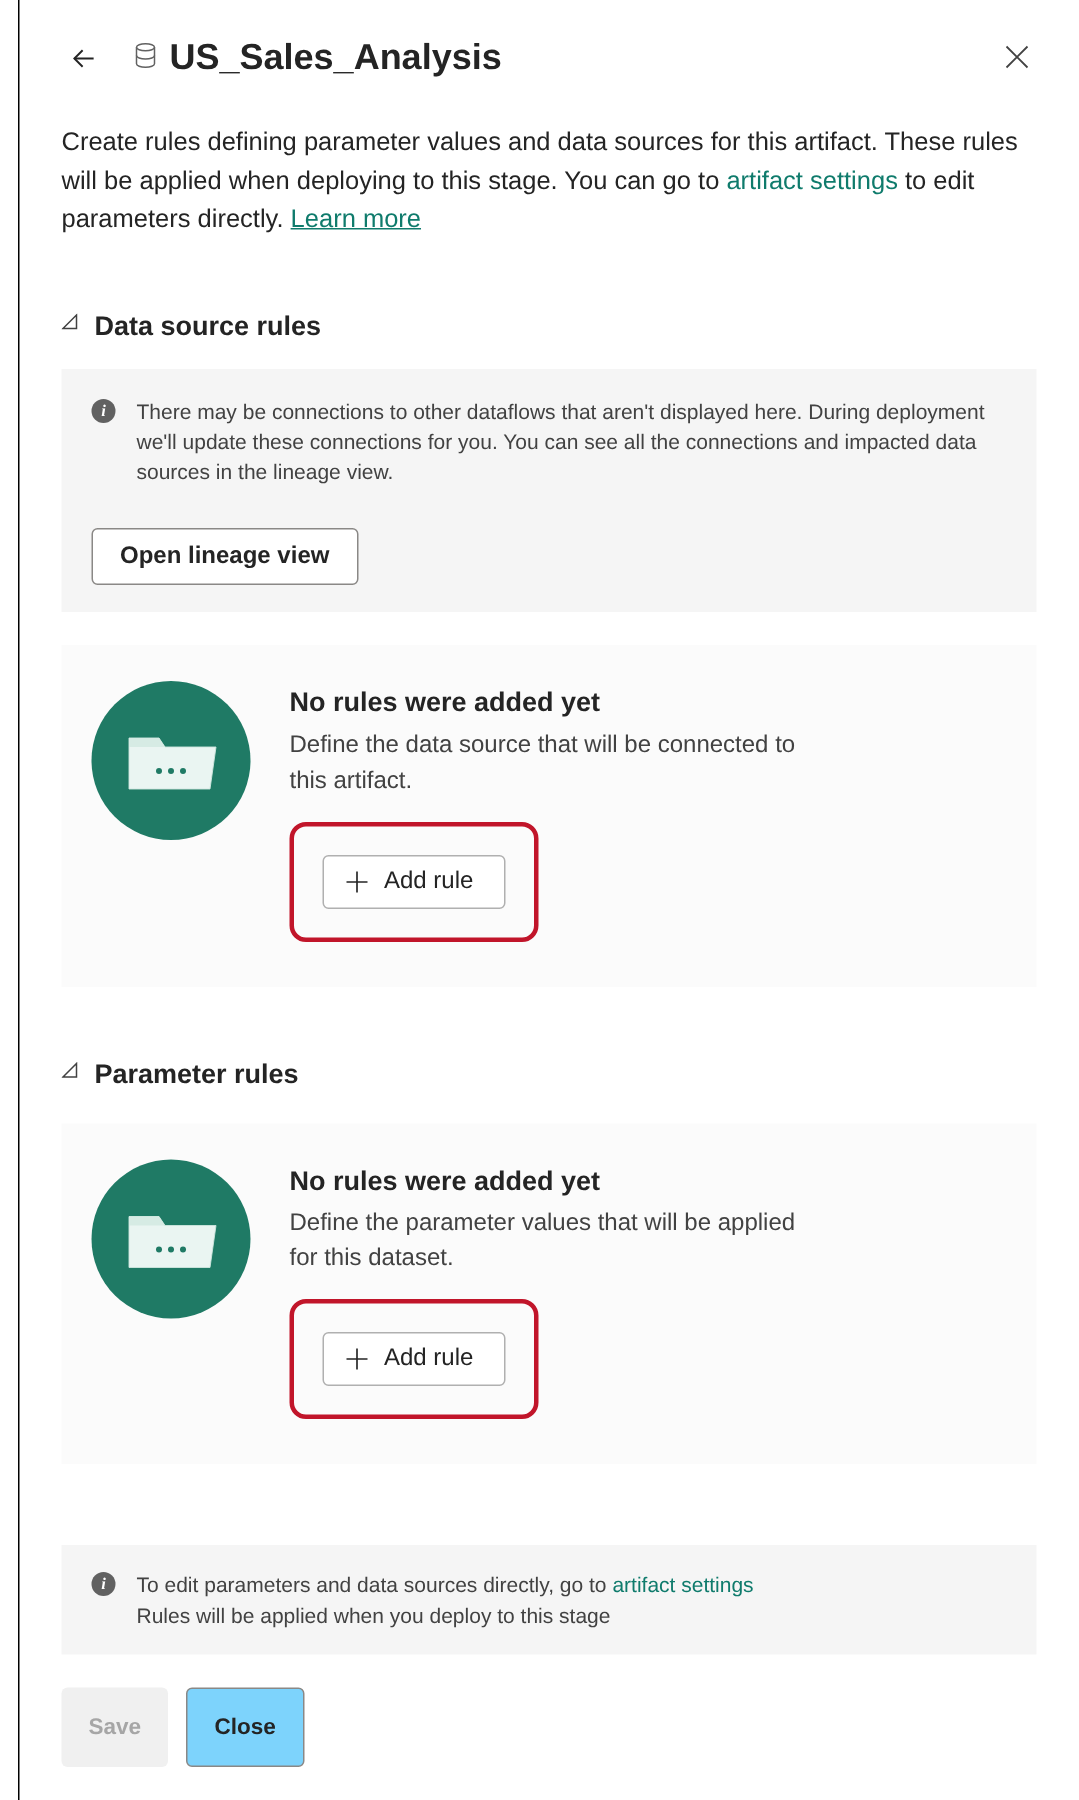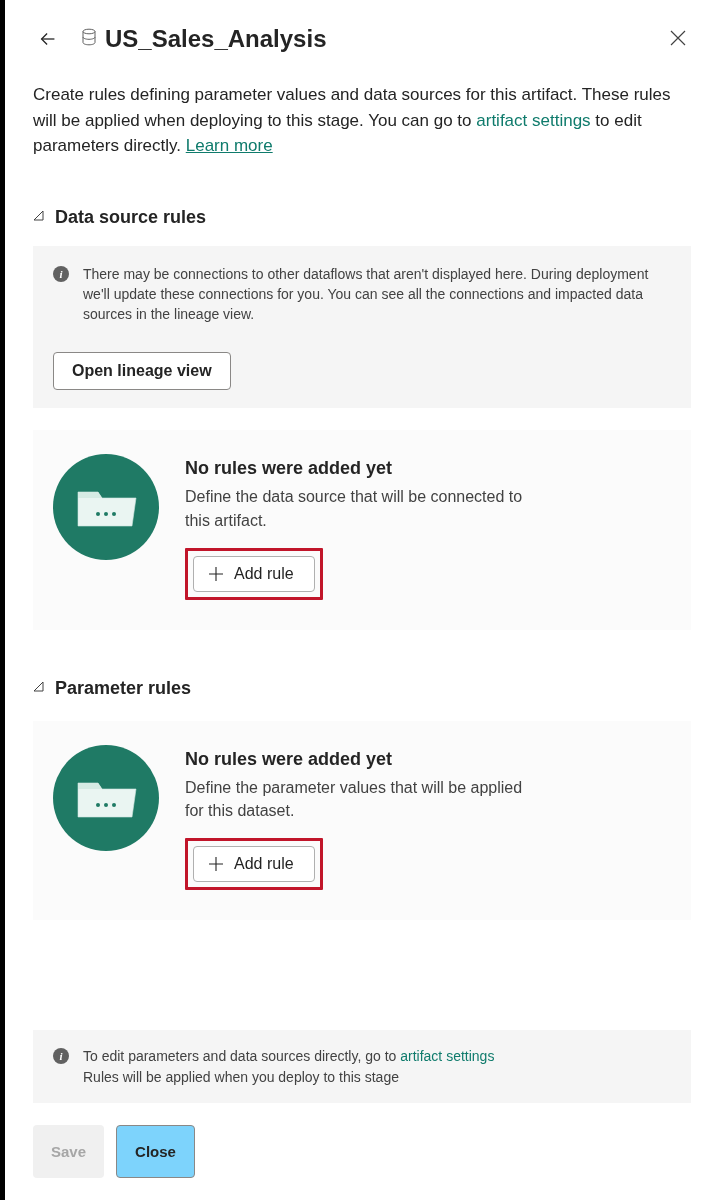--- a/index.html
+++ b/index.html
@@ -7,26 +7,27 @@
     margin: 0;
     font-family: "Segoe UI", -apple-system, BlinkMacSystemFont, sans-serif;
     background: #ffffff;
     color: #242424;
     width: 719px;
     height: 1200px;
     display: flex;
     flex-direction: column;
   }
   .panel {
-    border-left: 5px solid #000000;
+    border-left: 1px solid #000000;
     padding: 24px 28px 0 28px;
     flex: 1 1 auto;
     display: flex;
     flex-direction: column;
     height: 100%;
+    margin-left: 12px;
   }
   .header {
     display: flex;
     align-items: center;
     gap: 18px;
     margin-bottom: 28px;
   }
   .back-btn {
     background: none;
     border: none;
@@ -157,23 +158,23 @@
   }
   .empty-desc {
     font-size: 16px;
     color: #424242;
     line-height: 1.45;
     margin-bottom: 16px;
     max-width: 360px;
   }
   .highlight-box {
     border: 3px solid #c1152a;
-    border-radius: 1px;
+    border-radius: 11px;
     display: inline-block;
-    padding: 5px;
+    padding: 19px;
   }
   .add-rule-btn {
     background: #ffffff;
     border: 1px solid #b0b0b0;
     border-radius: 4px;
     padding: 8px 20px 8px 14px;
     font-size: 16px;
     color: #242424;
     cursor: pointer;
     display: inline-flex;

